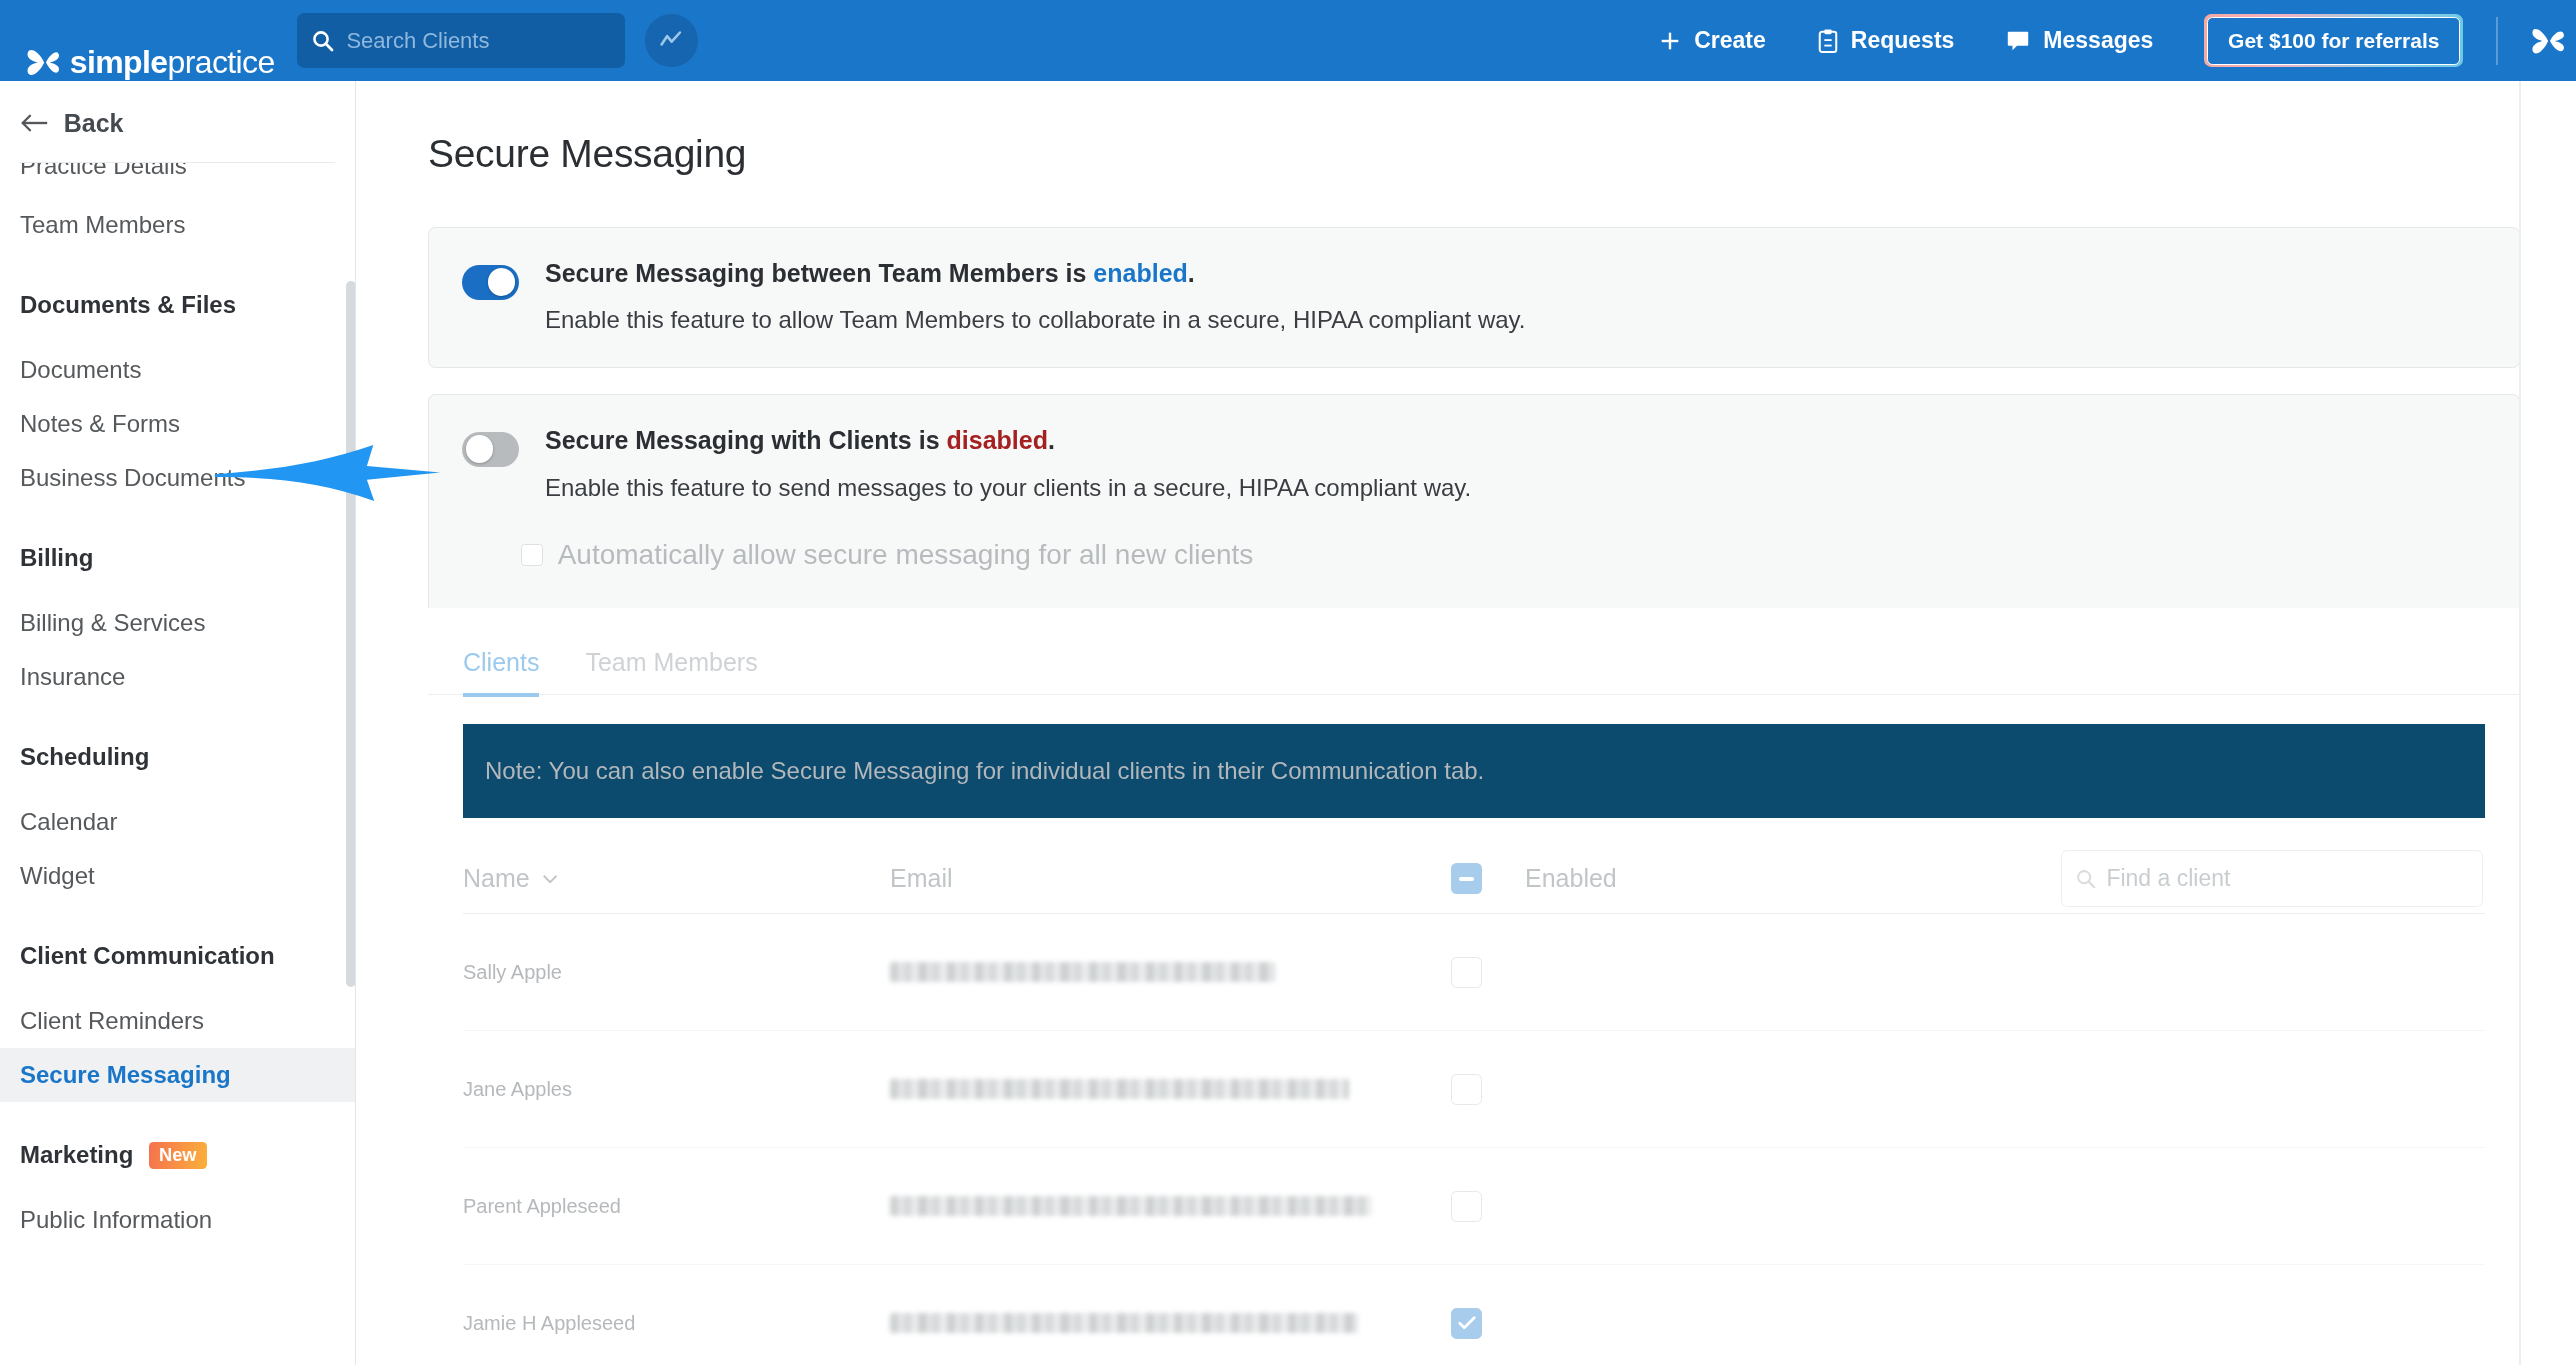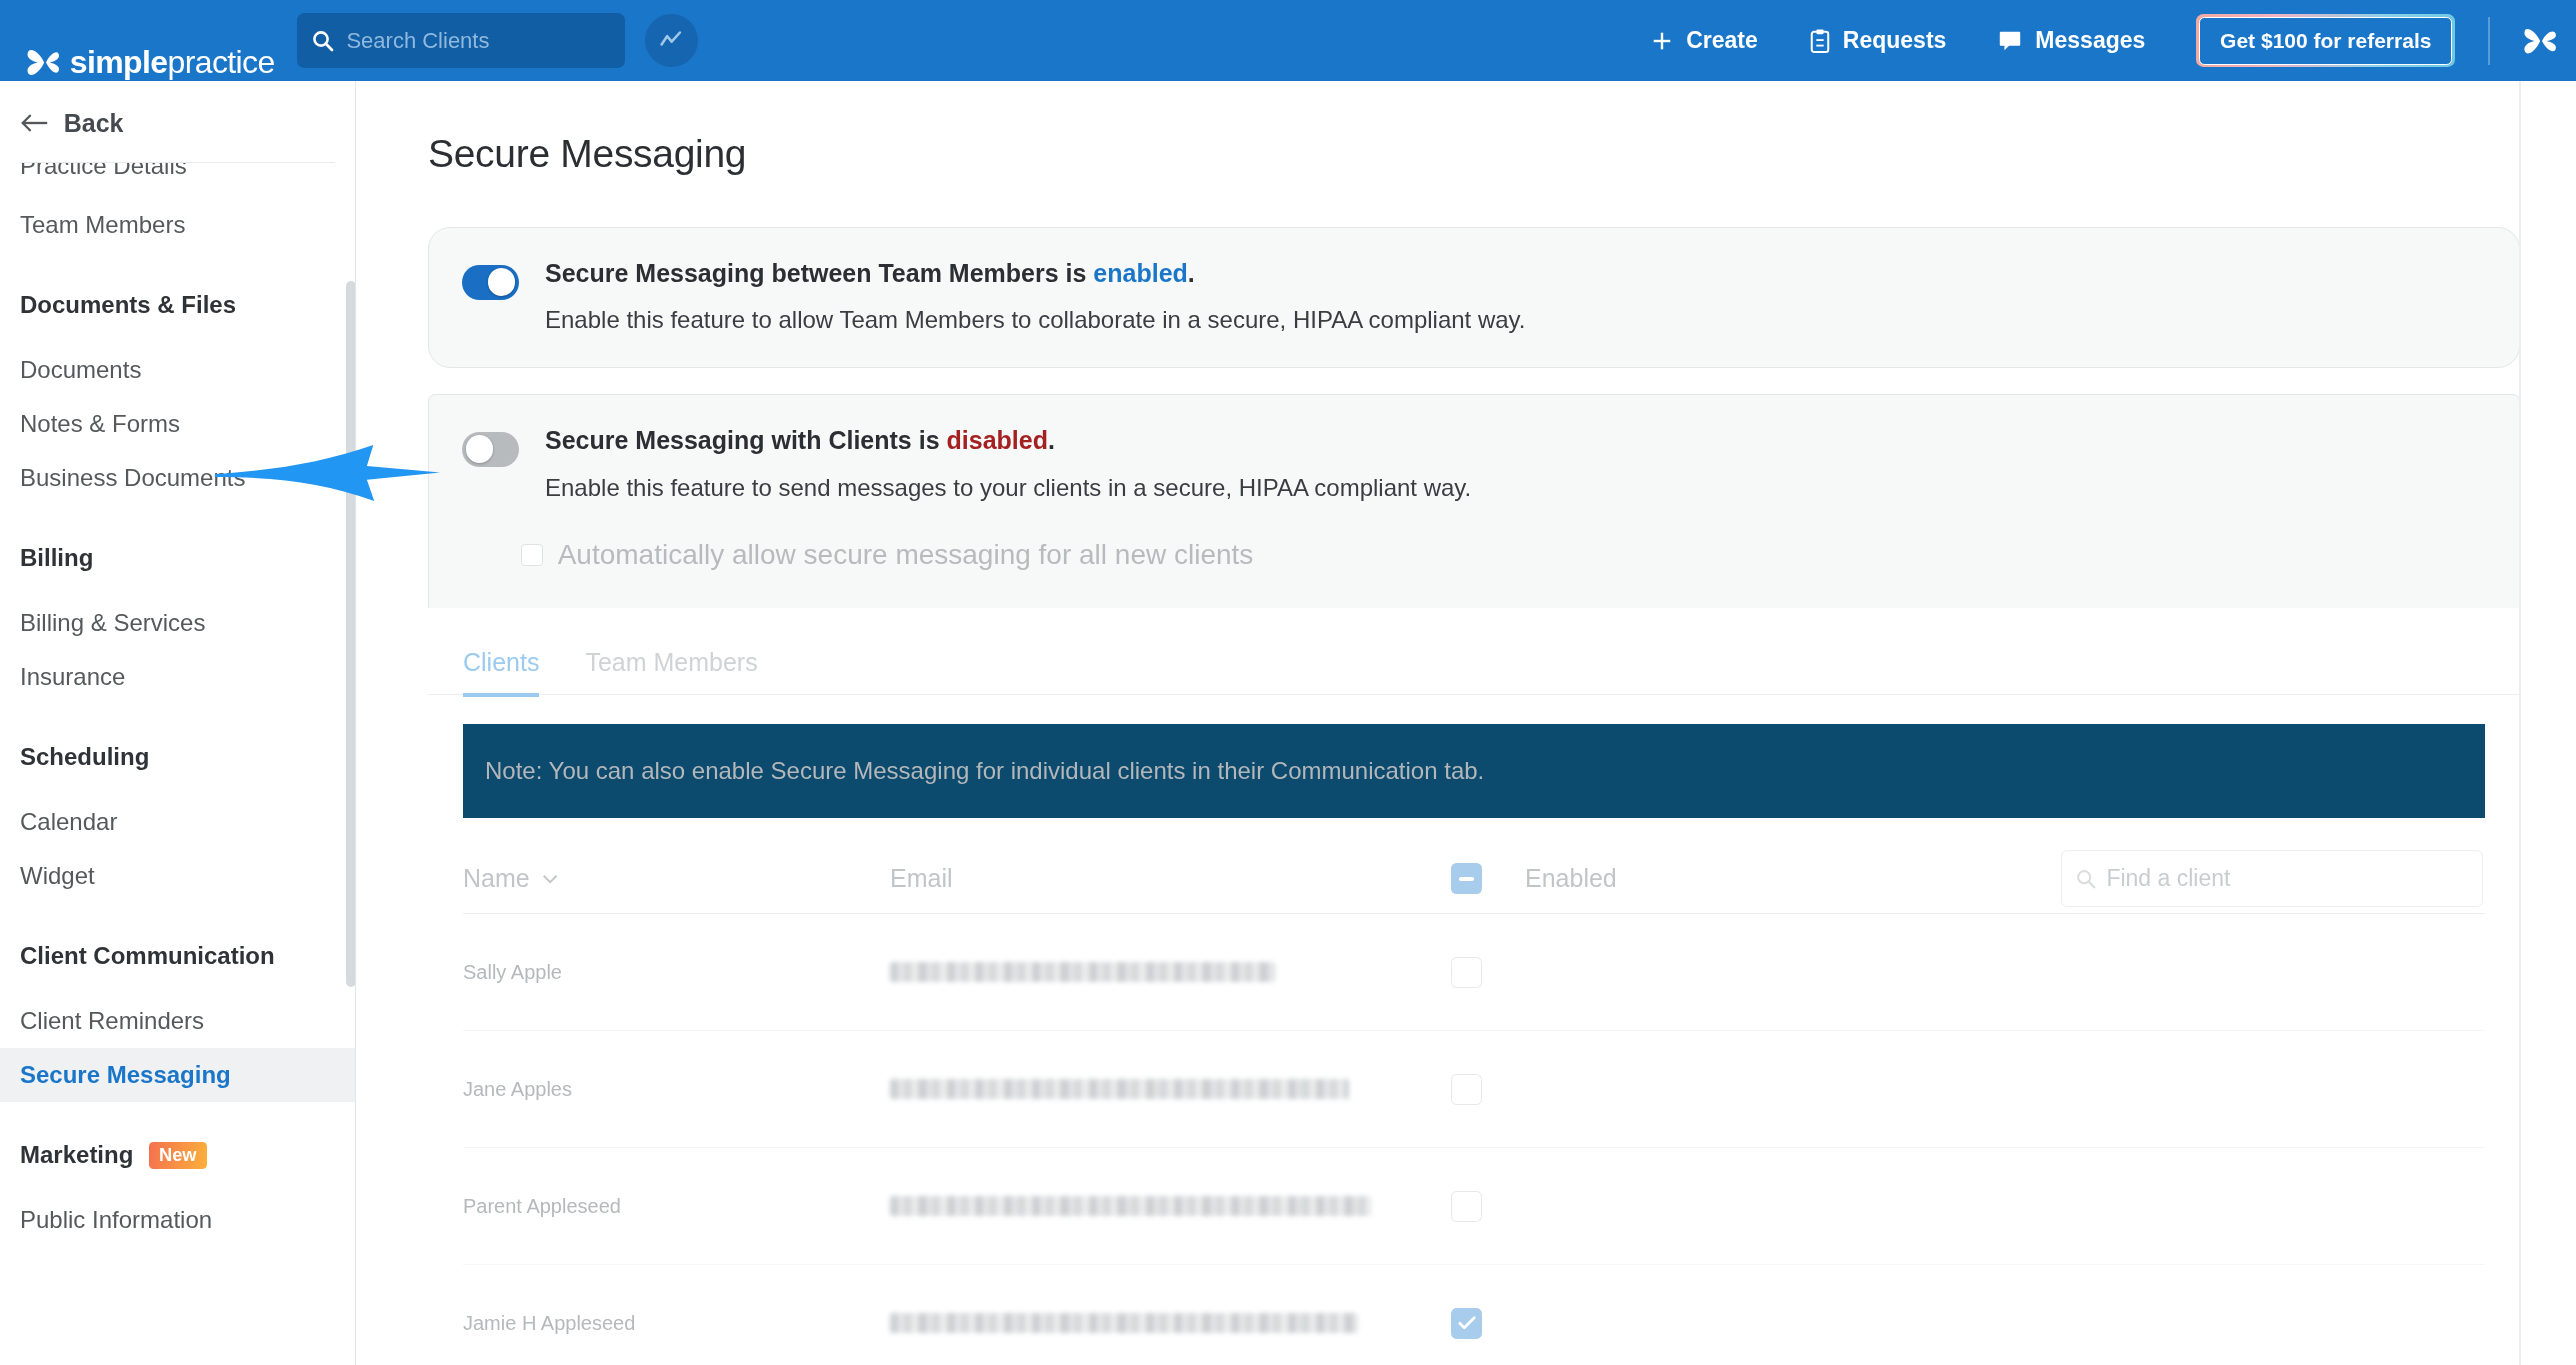--- a/index.html
+++ b/index.html
@@ -43,21 +43,21 @@
     background: #1565b0;
     margin-left: 20px;
     display: flex; align-items: center; justify-content: center;
     flex: none;
   }
 
   .nav-right {
     margin-left: auto;
     display: flex; align-items: center;
     height: 100%;
-    padding-right: 16px;
+    padding-right: 8px;
   }
   .nav-item {
     display: flex; align-items: center;
     color: #fff; font-size: 23px; font-weight: 600;
     margin-right: 51px;
     white-space: nowrap;
   }
   .nav-item .ico { margin-right: 12px; display: flex; align-items: center; }
 
   .referral-wrap {
@@ -137,21 +137,21 @@
     letter-spacing: -0.3px;
   }
 
   .card {
     margin: 0 0 0 70px;
     width: 2092px;
     background: #f7f8f8;
     border: 1.8px solid #e4e7e9;
     border-radius: 7.3px;
   }
-  .card.first { margin-top: 51px; border-radius: 22px; }
+  .card.first { margin-top: 51px; }
   .card.second { margin-top: 26px; border-bottom: none; border-radius: 7.3px 7.3px 0 0; }
 
   .toggle-row { display: flex; padding: 31px 0 0 33px; }
   .toggle {
     width: 57px; height: 35px; border-radius: 17.4px;
     flex: none; margin-top: 5.5px; margin-right: 26px;
     position: relative;
   }
   .toggle.on { background: #1a6fc4; }
   .toggle.off { background: #b8bbbe; }

